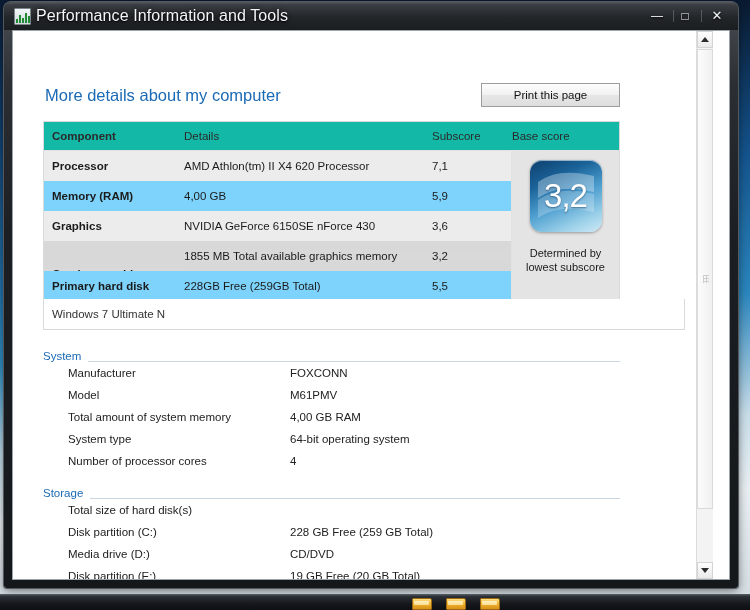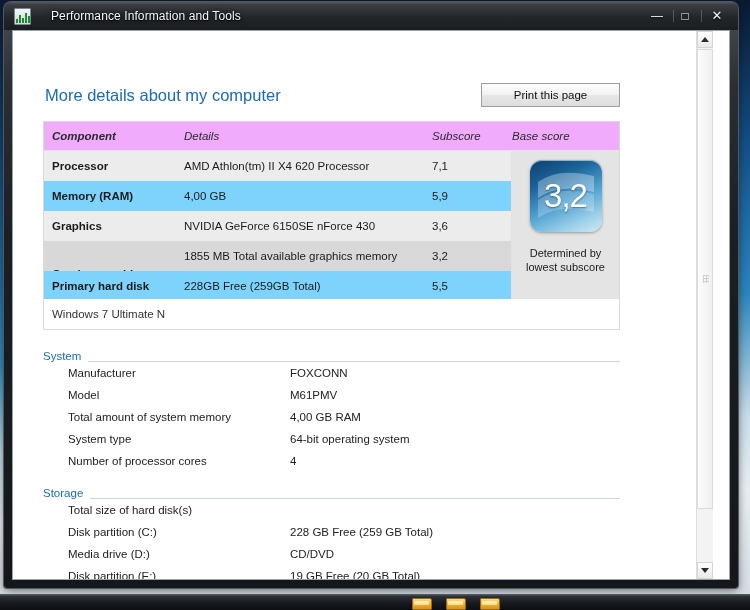--- a/index.html
+++ b/index.html
@@ -56,22 +56,22 @@
     background:linear-gradient(180deg,#55595f 0%,#3a3e43 10%,#232629 55%,#1b1e21 100%);
   }
   #title-icon{
     position:absolute;left:10px;top:6px;width:15px;height:15px;
     background:linear-gradient(180deg,#f2f6f8 0%,#cfd8de 100%);
     border:1px solid #7d858c;border-radius:1px;overflow:hidden;
   }
   #title-icon .bars{position:absolute;left:1px;bottom:1px;display:flex;align-items:flex-end;gap:1px;height:11px;}
   #title-icon .bars i{display:block;width:2px;background:#1f8a32;}
   #title-text{
-    position:absolute;left:47px;top:4px;height:20px;line-height:20px;
-    font-size:12px;color:#f3f6f8;letter-spacing:.1px;
+    position:absolute;left:32px;top:4px;height:20px;line-height:20px;
+    font-size:16px;color:#f3f6f8;letter-spacing:.1px;
     text-shadow:0 0 5px rgba(0,0,0,.95),0 1px 1px rgba(0,0,0,.9);
     white-space:nowrap;
   }
   .wbtn{
     position:absolute;top:4px;height:20px;cursor:default;
     color:#eef2f5;font-size:12px;line-height:20px;text-align:center;
   }
   #btn-min{right:68px;width:26px;}
   #btn-max{right:40px;width:26px;}
   #btn-close{right:6px;width:30px;}
@@ -136,21 +136,21 @@
     cursor:default;
   }
 
   
   #score-table{
     position:absolute;left:30px;top:90px;width:577px;
     border:1px solid #d9d9d9;box-sizing:border-box;
     background:#fff;font-size:11.5px;color:#1b1b1b;
   }
   .st-row{display:flex;height:30px;align-items:center;position:relative;}
-  .st-head{height:28px;background:#f0abfc;border-bottom:1px solid #e2e2e2;font-style:italic;}
+  .st-head{height:28px;background:#14b8a6;border-bottom:1px solid #e2e2e2;}
   .st-head .c{color:#2a2a2a;}
   .c-comp{width:140px;padding-left:8px;box-sizing:border-box;}
   .c-det{width:248px;box-sizing:border-box;}
   .c-sub{width:80px;box-sizing:border-box;}
   .c-base{width:107px;box-sizing:border-box;}
   .st-row.alt{background:#ececec;}
   .st-row.white{background:#7dd3fc;}
   .st-row .c-comp{font-weight:bold;}
   .st-row.highlight .c-comp,
   .st-row.highlight .c-det,
@@ -181,21 +181,21 @@
     text-shadow:0 1px 2px rgba(0,40,80,.55);
     letter-spacing:-1px;
   }
   #base-caption{
     position:absolute;left:0;top:96px;width:107px;
     text-align:center;font-size:11px;color:#1b1b1b;line-height:14px;
   }
 
   
   #os-row{
-    position:absolute;left:30px;top:268px;width:577px;height:31px;
+    position:absolute;left:30px;top:268px;width:642px;height:31px;
     border:1px solid #d9d9d9;border-top:none;box-sizing:border-box;
     background:#fff;display:flex;align-items:center;
   }
   #os-row span{padding-left:8px;font-size:11.5px;color:#333;}
 
   
   .section{position:absolute;left:30px;width:577px;}
   .sec-head{
     display:flex;align-items:flex-end;gap:7px;height:16px;
     font-size:11.5px;color:#1a6ab5;white-space:nowrap;

